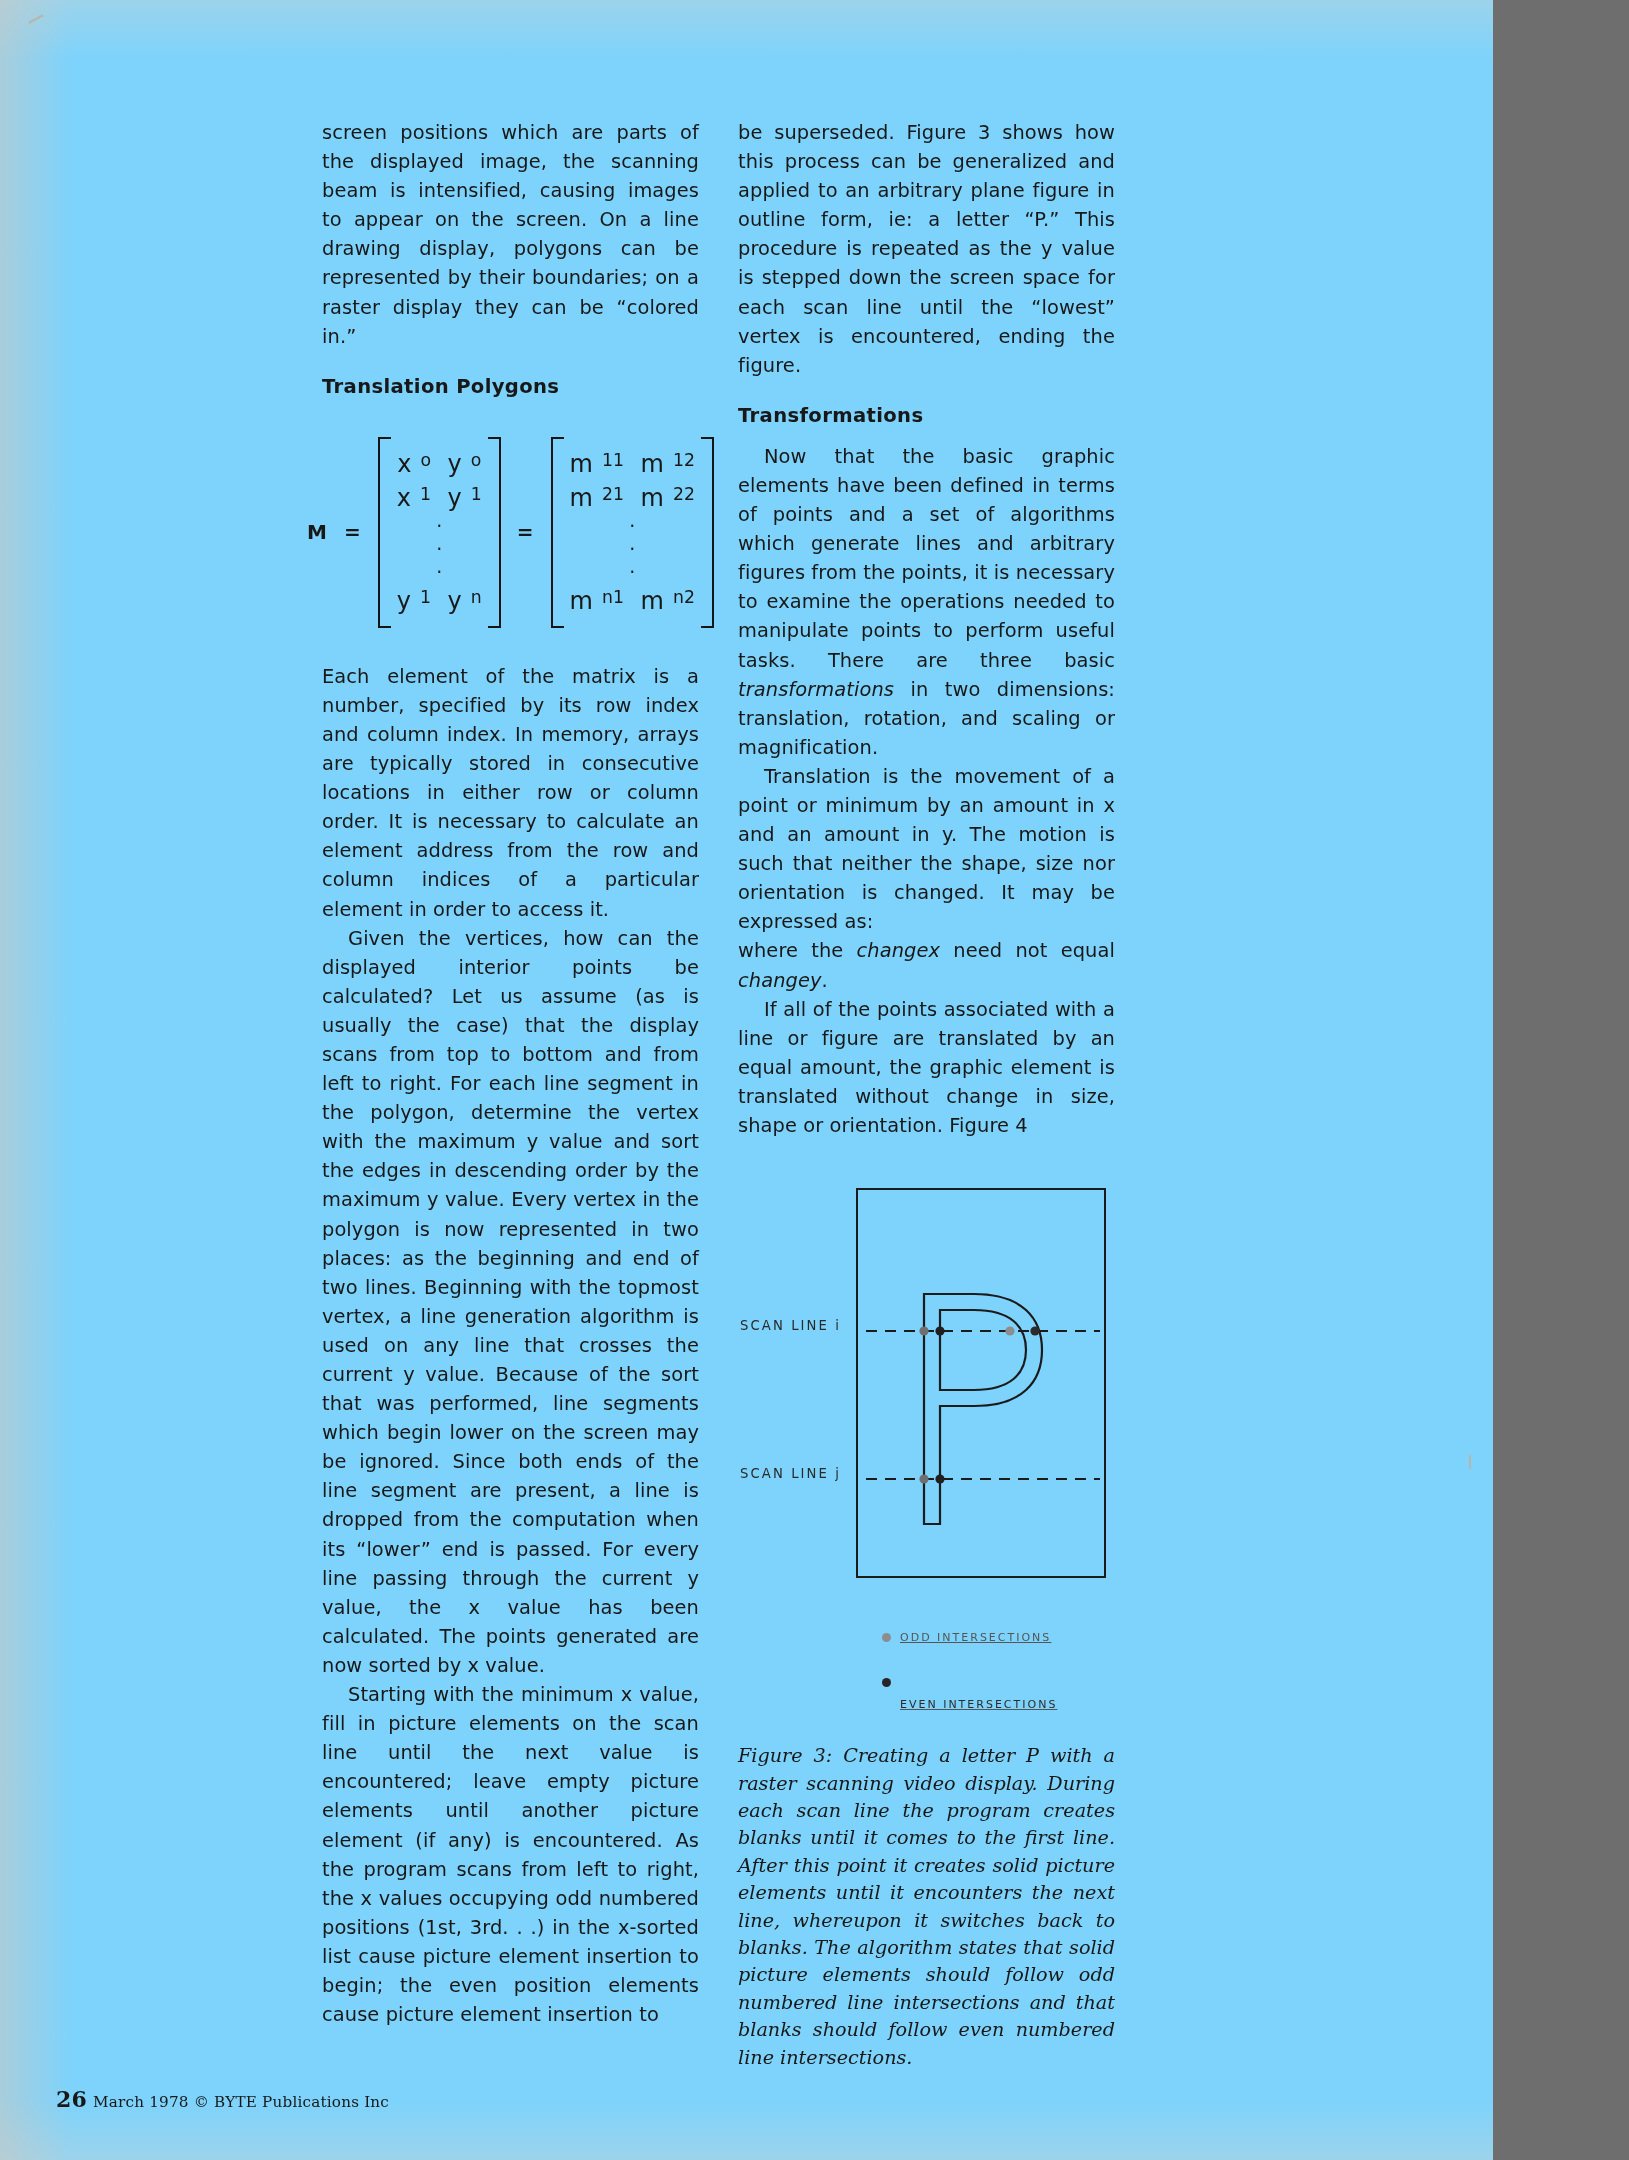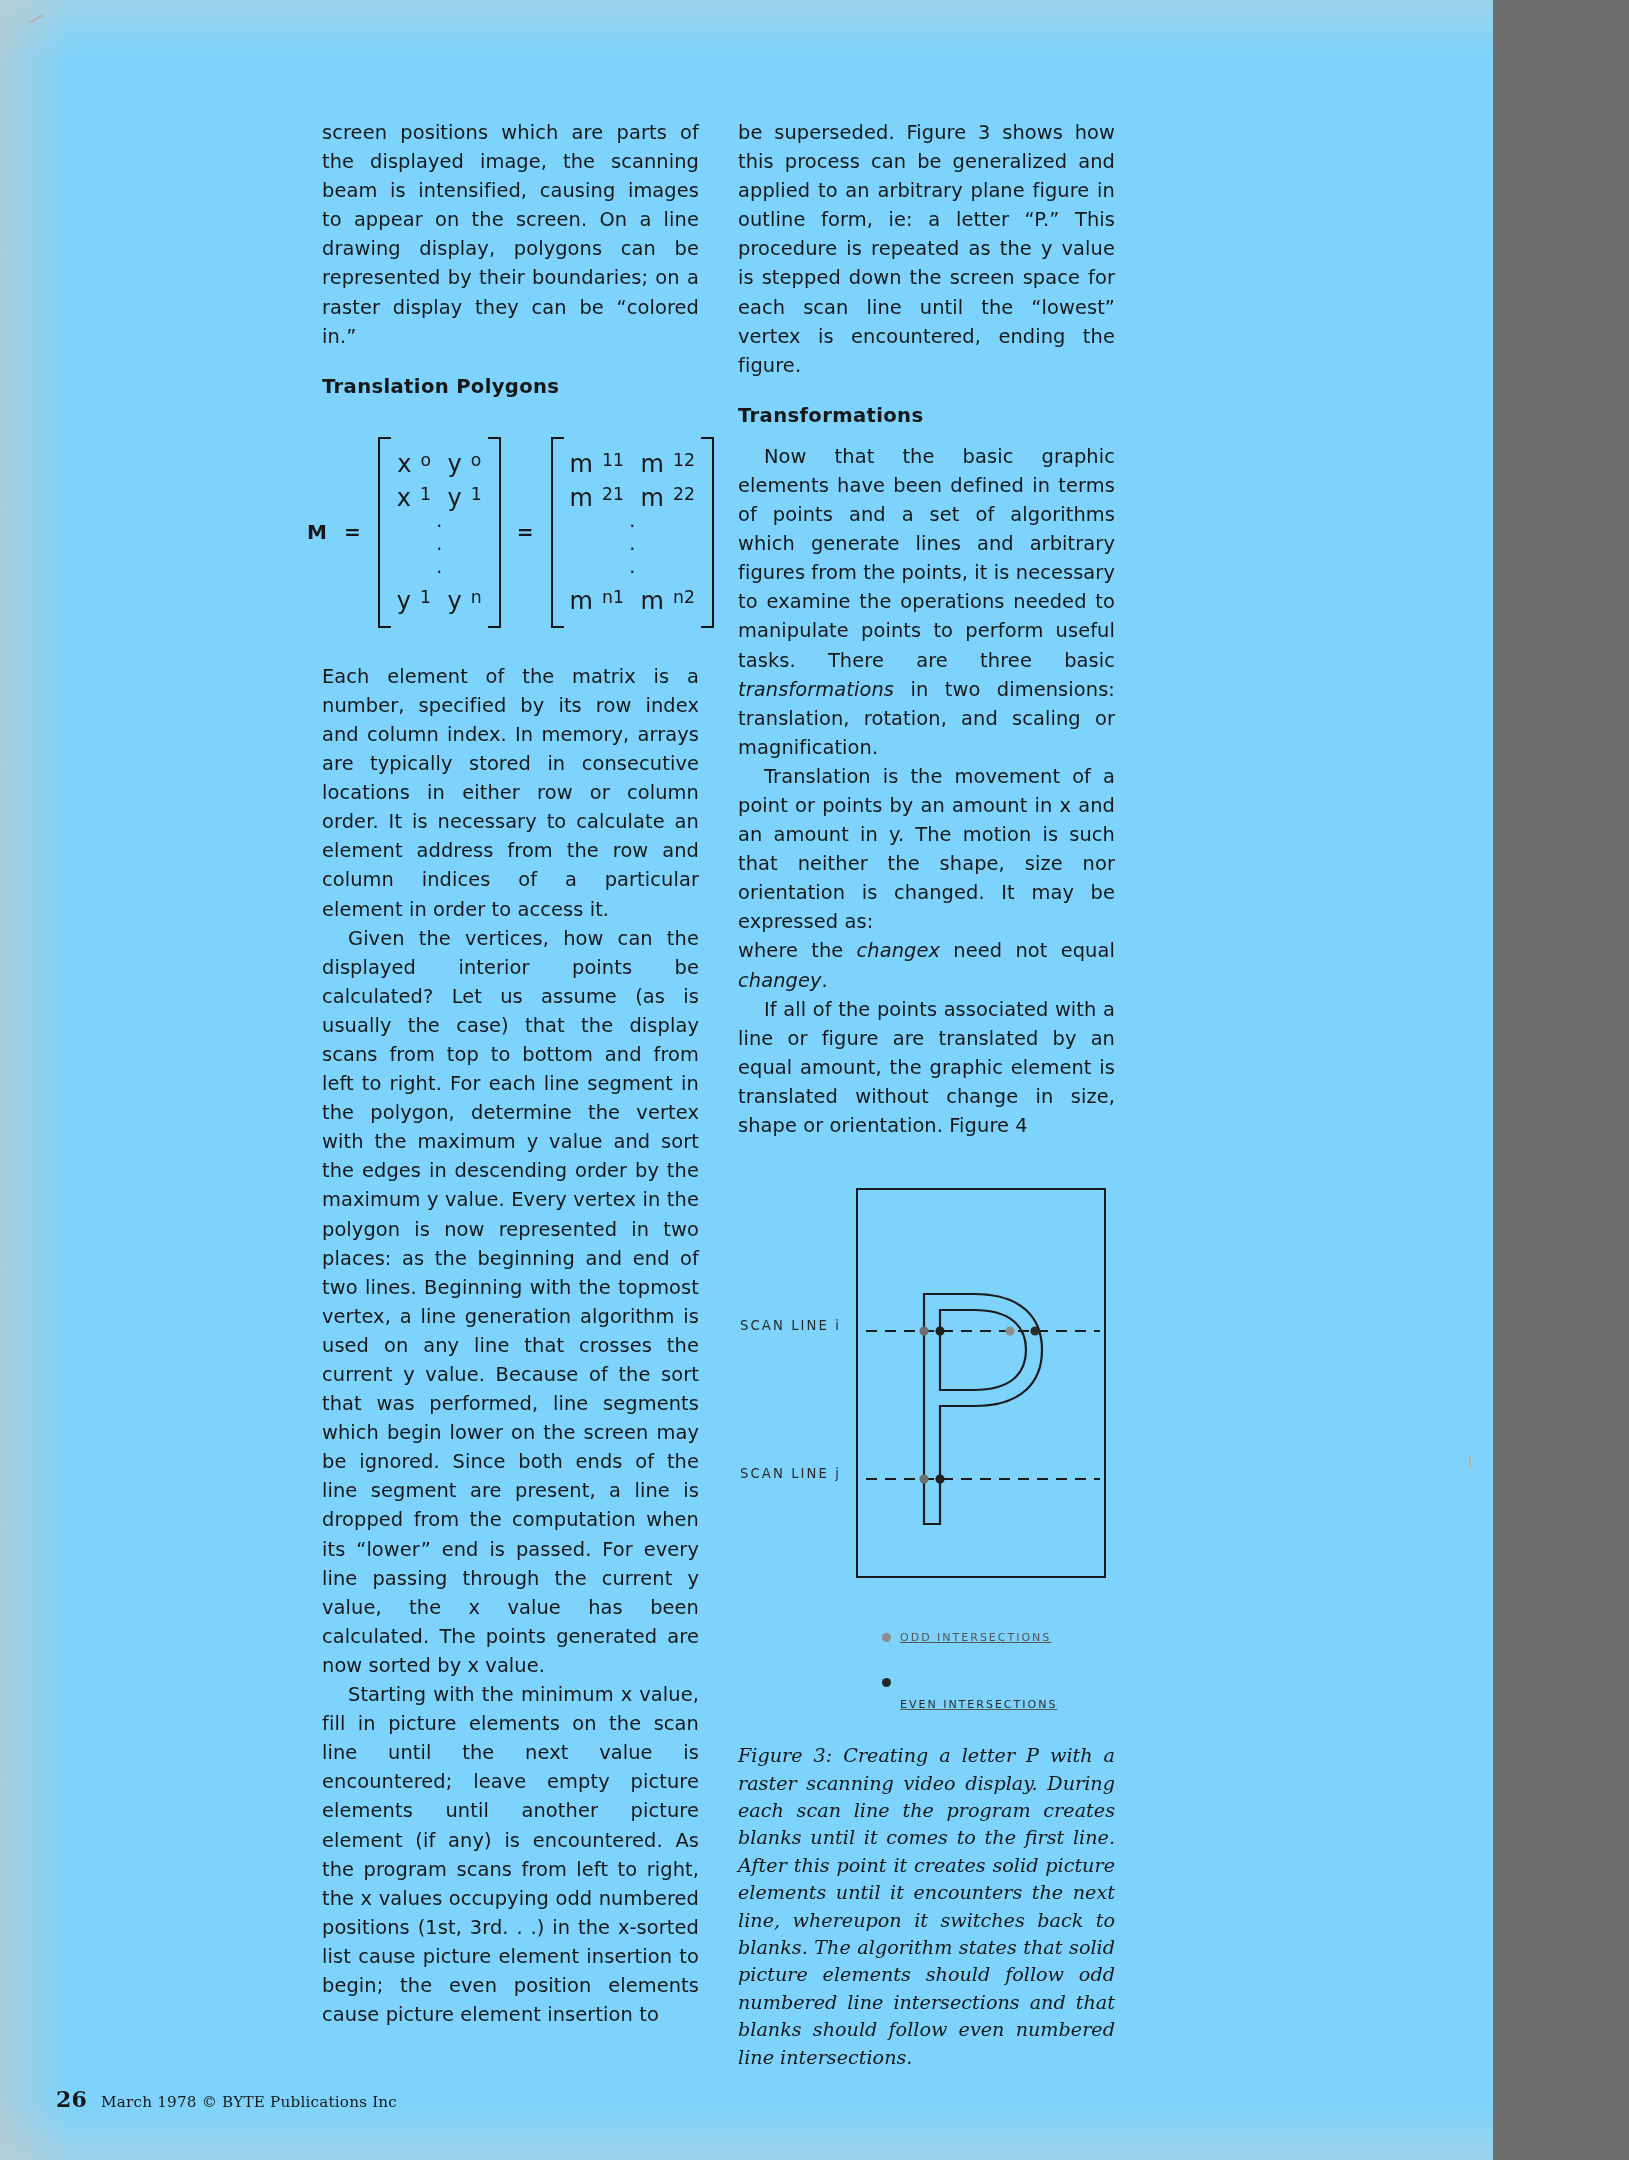--- a/index.html
+++ b/index.html
@@ -206,21 +206,21 @@
     font-family: "DejaVu Serif", serif;
   }
 
   
   .footer {
     position: absolute;
     left: 56px;
     bottom: 48px;
     display: flex;
     align-items: baseline;
-    gap: 14px;
+    gap: 6px;
   }
   .folio {
     font-size: 22px;
     font-weight: 700;
     font-family: "DejaVu Serif", serif;
     letter-spacing: 0.2px;
   }
   .imprint {
     font-size: 15.2px;
     font-family: "DejaVu Serif", serif;
@@ -301,21 +301,21 @@
     </div>
 
     <div class="col col-right">
 
       <p class="body">be superseded. Figure 3 shows how this process can be generalized and applied to an arbitrary plane figure in outline form, ie: a letter “P.” This procedure is repeated as the y value is stepped down the screen space for each scan line until the “lowest” vertex is encountered, ending the figure.</p>
 
       <h3 class="sub">Transformations</h3>
 
       <p class="body indent"><span>Now that the basic graphic elements have been defined in terms of points and a set of algorithms which generate lines and arbitrary figures from the points, it is necessary to examine the operations needed to manipulate points to perform useful tasks. There are three basic </span><em>transformations</em><span> in two dimensions: translation, rotation, and scaling or magnification.</span></p>
 
-      <p class="body indent">Translation is the movement of a point or points by an amount in x and an amount in y. The motion is such that neither the shape, size nor orientation is changed. It may be expressed as:</p>
+      <p class="body indent">Translation is the movement of a point or minimum by an amount in x and an amount in y. The motion is such that neither the shape, size nor orientation is changed. It may be expressed as:</p>
 
 
       <p class="body"><span>where the </span><em>changex</em><span> need not equal </span><em>changey</em><span>.</span></p>
 
       <p class="body indent">If all of the points associated with a line or figure are translated by an equal amount, the graphic element is translated without change in size, shape or orientation. Figure 4</p>
 
       <div class="figure-wrap">
         <div class="fig-canvas">
 
           <span class="scanlabel l-i">SCAN LINE i</span>

